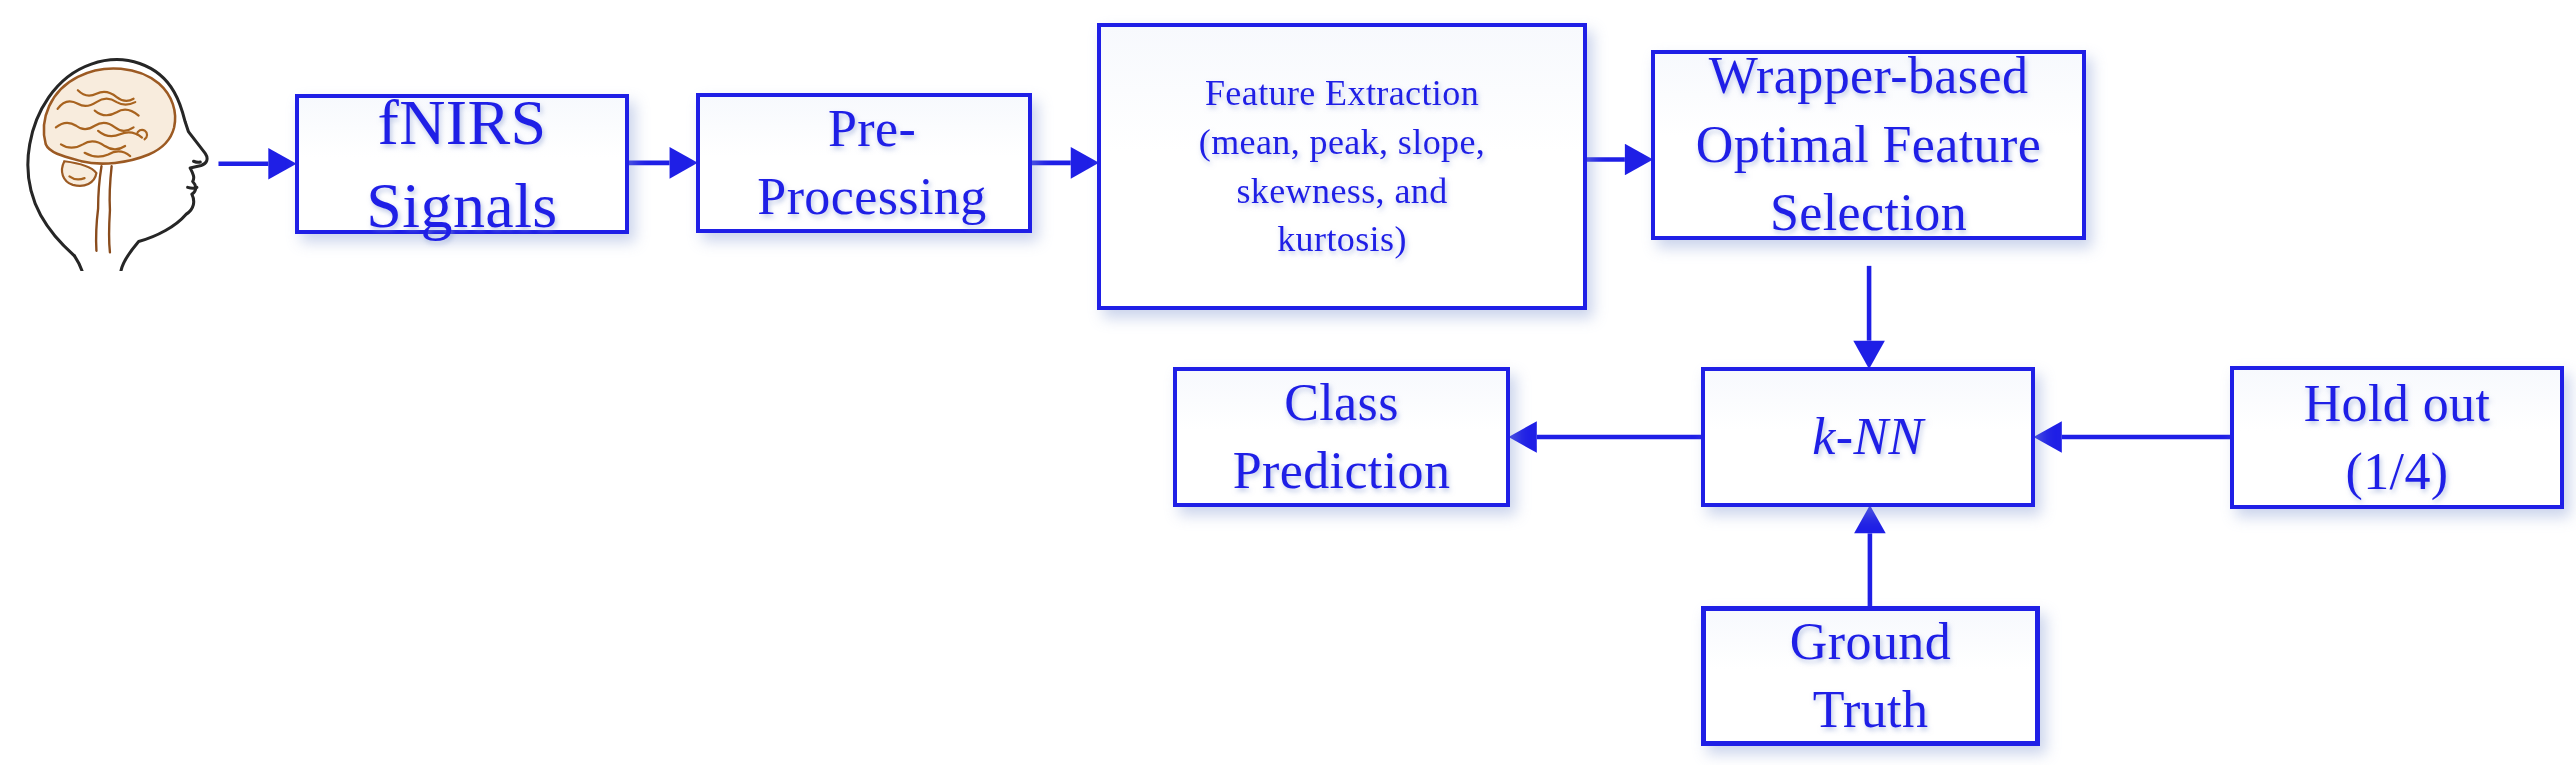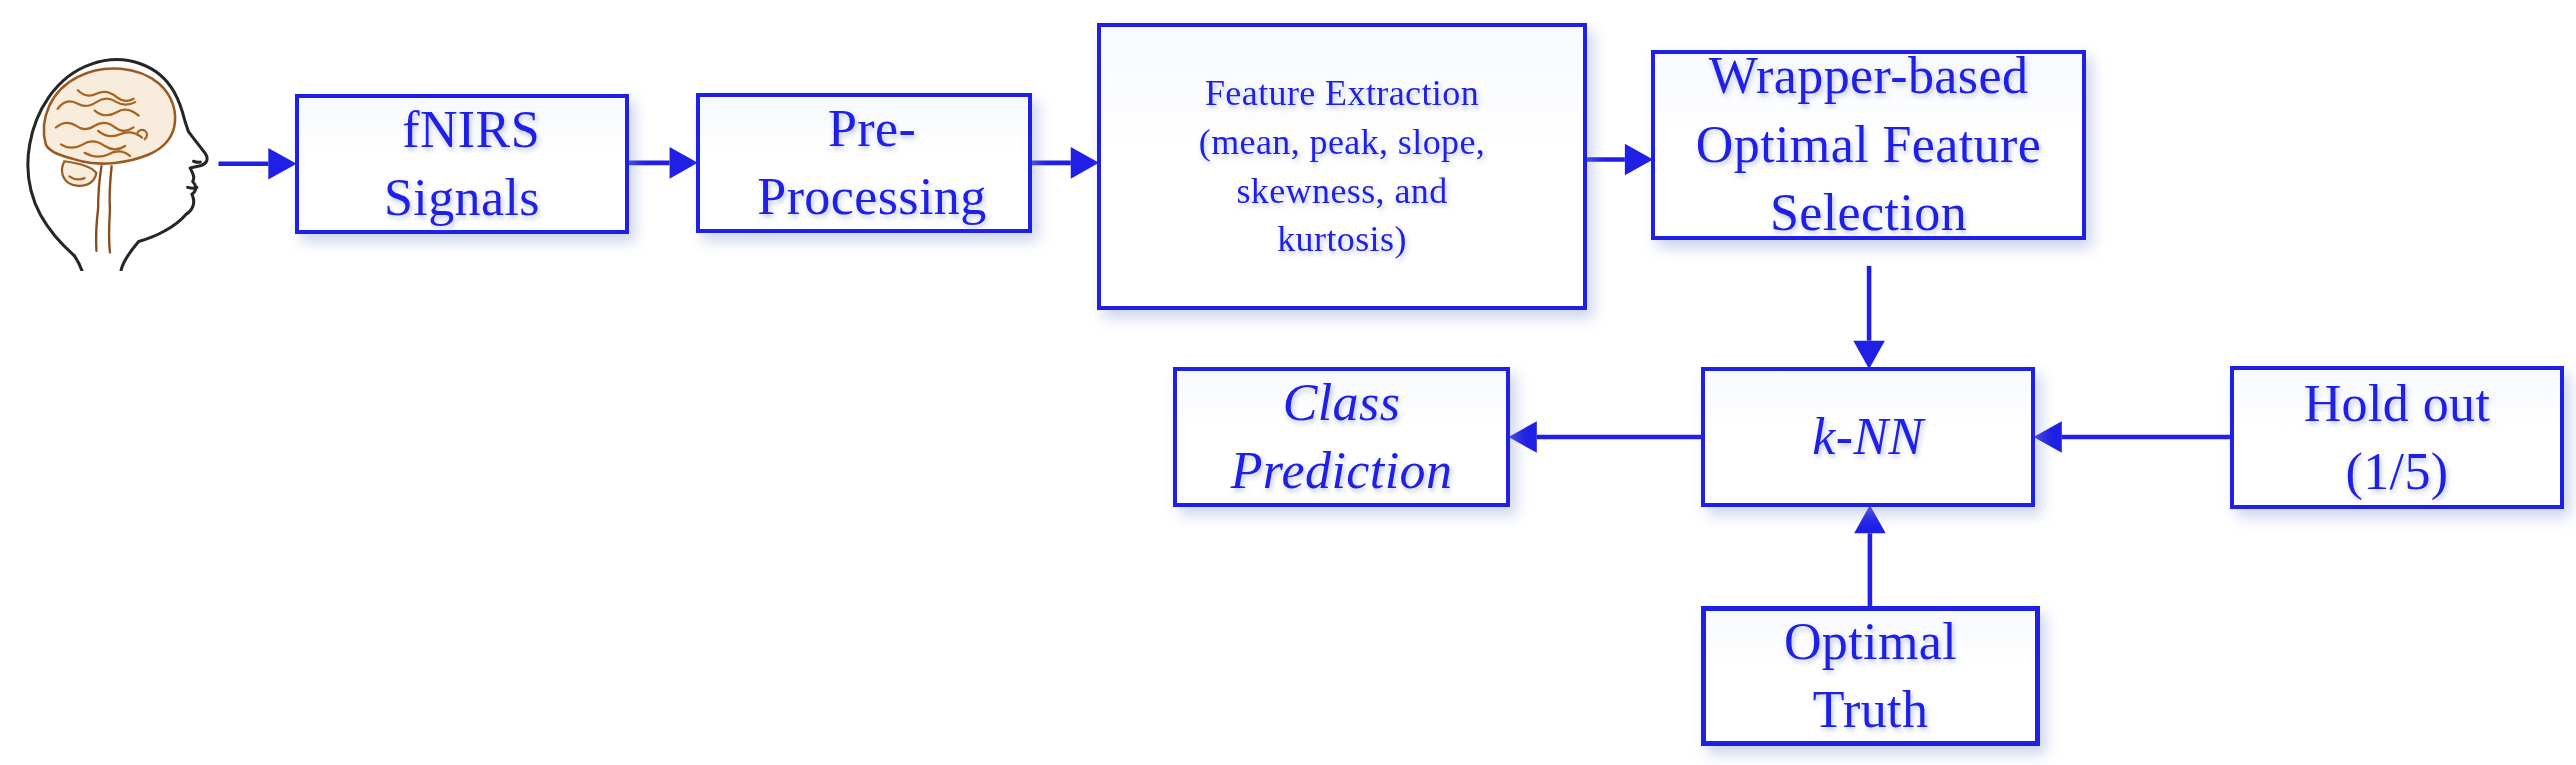--- a/index.html
+++ b/index.html
@@ -96,49 +96,49 @@
       <line x1="2050" y1="526" x2="1850" y2="526" stroke="#1f1fe6" stroke-width="5.5"></line>
       <polygon points="1816,526 1850,507 1850,545" fill="#1f1fe6"></polygon>
       <line x1="2687" y1="526" x2="2482" y2="526" stroke="#1f1fe6" stroke-width="5.5"></line>
       <polygon points="2448,526 2482,507 2482,545" fill="#1f1fe6"></polygon>
       <line x1="2251" y1="731" x2="2251" y2="642" stroke="#1f1fe6" stroke-width="5.5"></line>
       <polygon points="2251,608 2270,642 2232,642" fill="#1f1fe6"></polygon>
     </svg>
 
   <div id="nodes">
       <div class="node" style="left: 295px; top: 94px; width: 334px; height: 140px; border-width: 4.2px; border-color: rgb(31, 31, 230);">
-        <div class="label" style="font-size: 52px; line-height: 1.3; color: rgb(31, 31, 230); text-align: right;">fNIRS
+        <div class="label" style="font-size: 64px; line-height: 1.3; color: rgb(31, 31, 230);">fNIRS
 Signals</div>
       </div>
       <div class="node" style="left: 696px; top: 93px; width: 336px; height: 140px; border-width: 4.2px; border-color: rgb(31, 31, 230); padding-left: 16px;">
         <div class="label" style="font-size: 52px; line-height: 1.3; color: rgb(31, 31, 230);">Pre-
 Processing</div>
       </div>
       <div class="node" style="left: 1097px; top: 23px; width: 490px; height: 287px; border-width: 4.2px; border-color: rgb(31, 31, 230);">
         <div class="label" style="font-size: 36px; line-height: 1.36; color: rgb(31, 31, 230);">Feature Extraction
 (mean, peak, slope,
 skewness, and
 kurtosis)</div>
       </div>
       <div class="node" style="left: 1651px; top: 50px; width: 435px; height: 190px; border-width: 4.2px; border-color: rgb(31, 31, 230);">
         <div class="label" style="font-size: 52px; line-height: 1.32; color: rgb(31, 31, 230);">Wrapper-based
 Optimal Feature
 Selection</div>
       </div>
       <div class="node" style="left: 1701px; top: 367px; width: 334px; height: 140px; border-width: 4.2px; border-color: rgb(31, 31, 230); font-style: italic;">
         <div class="label" style="font-size: 52px; line-height: 1.3; color: rgb(31, 31, 230);">k-NN</div>
       </div>
-      <div class="node" style="left: 1173px; top: 367px; width: 337px; height: 140px; border-width: 4.2px; border-color: rgb(31, 31, 230); font-style: italic;">
+      <div class="node" style="left: 1173px; top: 367px; width: 337px; height: 140px; border-width: 4.2px; border-color: rgb(31, 31, 230);">
         <div class="label" style="font-size: 52px; line-height: 1.3; color: rgb(31, 31, 230);">Class
 Prediction</div>
       </div>
       <div class="node" style="left: 2230px; top: 366px; width: 334px; height: 143px; border-width: 4.2px; border-color: rgb(31, 31, 230);">
         <div class="label" style="font-size: 52px; line-height: 1.3; color: rgb(31, 31, 230);">Hold out
-(1/5)</div>
+(1/4)</div>
       </div>
       <div class="node" style="left: 1701px; top: 606px; width: 339px; height: 140px; border-width: 5px; border-color: rgb(31, 31, 230);">
-        <div class="label" style="font-size: 52px; line-height: 1.3; color: rgb(31, 31, 230);">Optimal
+        <div class="label" style="font-size: 52px; line-height: 1.3; color: rgb(31, 31, 230);">Ground
 Truth</div>
       </div>
     </div>
 
 </div>
 
 
 </body></html>

